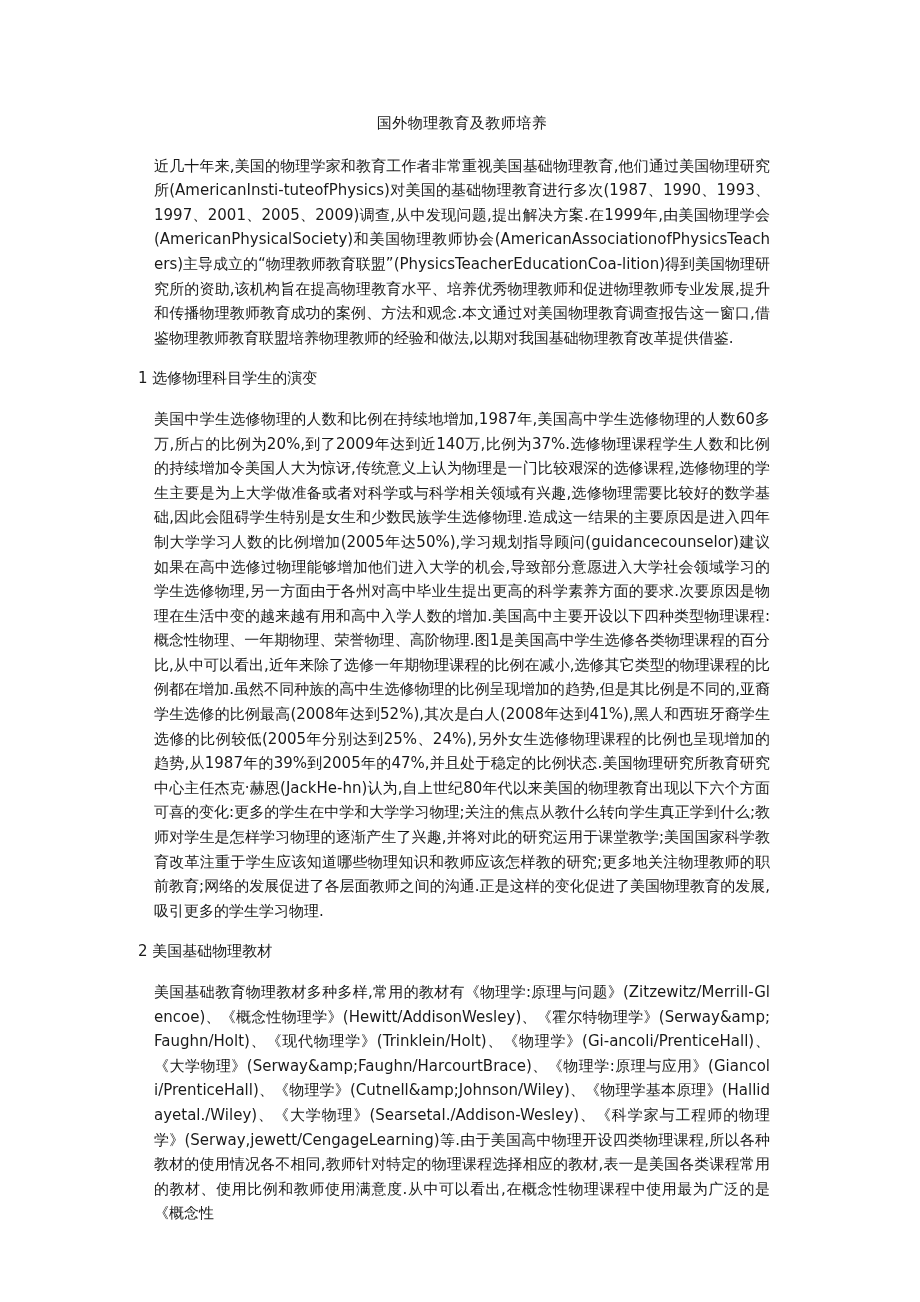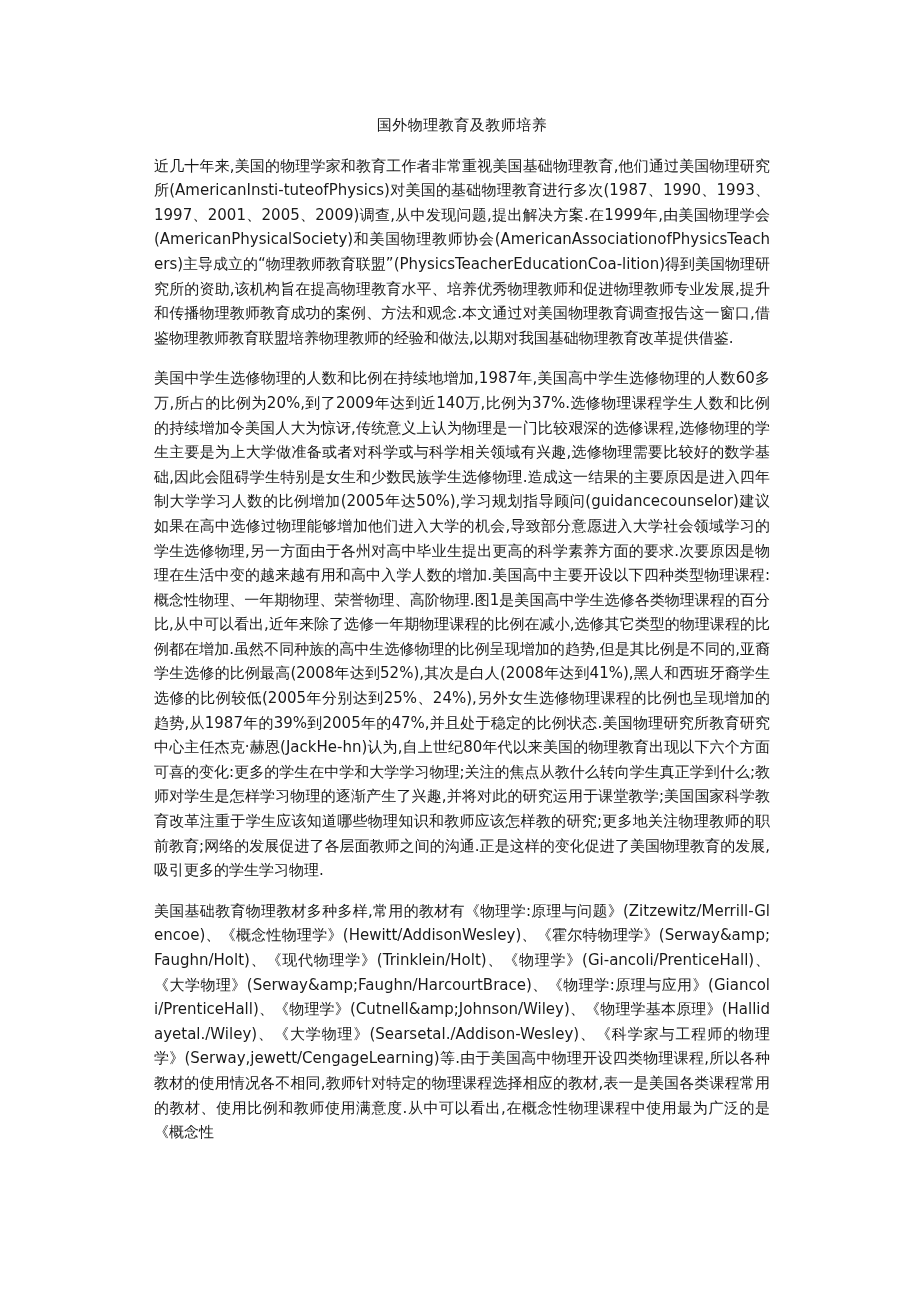--- a/index.html
+++ b/index.html
@@ -4,27 +4,29 @@
   <style>
     html, body { margin: 0; padding: 0; background: #ffffff; }
     body { width: 920px; height: 1302px; position: relative; overflow: hidden; }
     .page {
       position: absolute; left: 138px; top: 113px; width: 648px;
       font-family: "DejaVu Sans", "Liberation Sans", sans-serif;
       color: #1a1a1a; font-size: 15px; line-height: 24.6px;
     }
     .title {
       text-align: center; font-size: 15px; margin: 0 0 14px 0;
-      font-family: Liberation Sans, sans-serif; font-weight: normal;
+      font-family: Liberation Mono, monospace; font-weight: normal;
       letter-spacing: 0.5px;
     }
     p { margin: 16px; text-align: justify; text-justify: inter-character; word-break: break-all; }
     .heading { margin: 0; font-weight: normal; font-size: 15px; }
   </style>
 </head>
 <body>
 
 <div class="page">
   <h1 class="title">国外物理教育及教师培养</h1>
   <p>近几十年来,美国的物理学家和教育工作者非常重视美国基础物理教育,他们通过美国物理研究所(AmericanInsti-tuteofPhysics)对美国的基础物理教育进行多次(1987、1990、1993、1997、2001、2005、2009)调查,从中发现问题,提出解决方案.在1999年,由美国物理学会(AmericanPhysicalSociety)和美国物理教师协会(AmericanAssociationofPhysicsTeachers)主导成立的“物理教师教育联盟”(PhysicsTeacherEducationCoa-lition)得到美国物理研究所的资助,该机构旨在提高物理教育水平、培养优秀物理教师和促进物理教师专业发展,提升和传播物理教师教育成功的案例、方法和观念.本文通过对美国物理教育调查报告这一窗口,借鉴物理教师教育联盟培养物理教师的经验和做法,以期对我国基础物理教育改革提供借鉴.</p>
+  <div class="heading">1 选修物理科目学生的演变</div>
   <p>美国中学生选修物理的人数和比例在持续地增加,1987年,美国高中学生选修物理的人数60多万,所占的比例为20%,到了2009年达到近140万,比例为37%.选修物理课程学生人数和比例的持续增加令美国人大为惊讶,传统意义上认为物理是一门比较艰深的选修课程,选修物理的学生主要是为上大学做准备或者对科学或与科学相关领域有兴趣,选修物理需要比较好的数学基础,因此会阻碍学生特别是女生和少数民族学生选修物理.造成这一结果的主要原因是进入四年制大学学习人数的比例增加(2005年达50%),学习规划指导顾问(guidancecounselor)建议如果在高中选修过物理能够增加他们进入大学的机会,导致部分意愿进入大学社会领域学习的学生选修物理,另一方面由于各州对高中毕业生提出更高的科学素养方面的要求.次要原因是物理在生活中变的越来越有用和高中入学人数的增加.美国高中主要开设以下四种类型物理课程:概念性物理、一年期物理、荣誉物理、高阶物理.图1是美国高中学生选修各类物理课程的百分比,从中可以看出,近年来除了选修一年期物理课程的比例在减小,选修其它类型的物理课程的比例都在增加.虽然不同种族的高中生选修物理的比例呈现增加的趋势,但是其比例是不同的,亚裔学生选修的比例最高(2008年达到52%),其次是白人(2008年达到41%),黑人和西班牙裔学生选修的比例较低(2005年分别达到25%、24%),另外女生选修物理课程的比例也呈现增加的趋势,从1987年的39%到2005年的47%,并且处于稳定的比例状态.美国物理研究所教育研究中心主任杰克·赫恩(JackHe-hn)认为,自上世纪80年代以来美国的物理教育出现以下六个方面可喜的变化:更多的学生在中学和大学学习物理;关注的焦点从教什么转向学生真正学到什么;教师对学生是怎样学习物理的逐渐产生了兴趣,并将对此的研究运用于课堂教学;美国国家科学教育改革注重于学生应该知道哪些物理知识和教师应该怎样教的研究;更多地关注物理教师的职前教育;网络的发展促进了各层面教师之间的沟通.正是这样的变化促进了美国物理教育的发展,吸引更多的学生学习物理.</p>
+  <div class="heading">2 美国基础物理教材</div>
   <p>美国基础教育物理教材多种多样,常用的教材有《物理学:原理与问题》(Zitzewitz/Merrill-Glencoe)、《概念性物理学》(Hewitt/AddisonWesley)、《霍尔特物理学》(Serway&amp;amp;Faughn/Holt)、《现代物理学》(Trinklein/Holt)、《物理学》(Gi-ancoli/PrenticeHall)、《大学物理》(Serway&amp;amp;Faughn/HarcourtBrace)、《物理学:原理与应用》(Giancoli/PrenticeHall)、《物理学》(Cutnell&amp;amp;Johnson/Wiley)、《物理学基本原理》(Hallidayetal./Wiley)、《大学物理》(Searsetal./Addison-Wesley)、《科学家与工程师的物理学》(Serway,jewett/CengageLearning)等.由于美国高中物理开设四类物理课程,所以各种教材的使用情况各不相同,教师针对特定的物理课程选择相应的教材,表一是美国各类课程常用的教材、使用比例和教师使用满意度.从中可以看出,在概念性物理课程中使用最为广泛的是《概念性</p>
 </div>
 
 </body></html>

